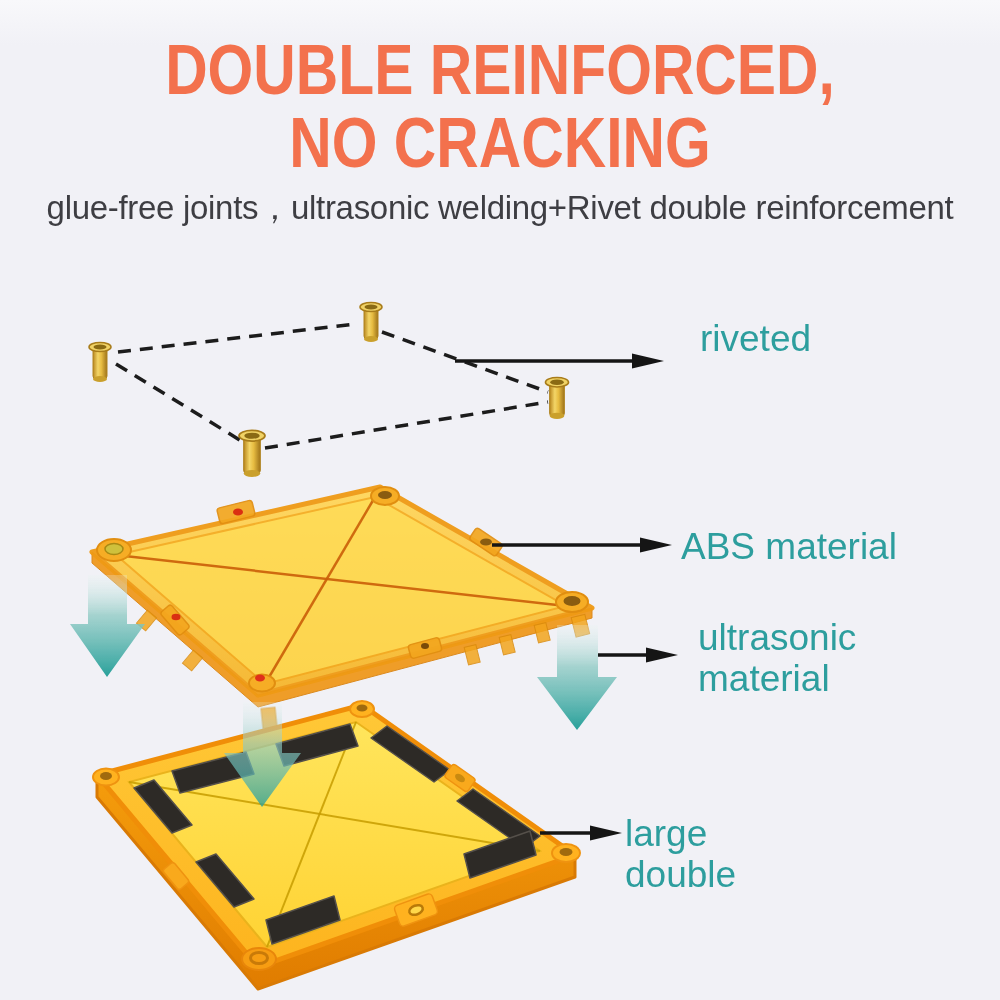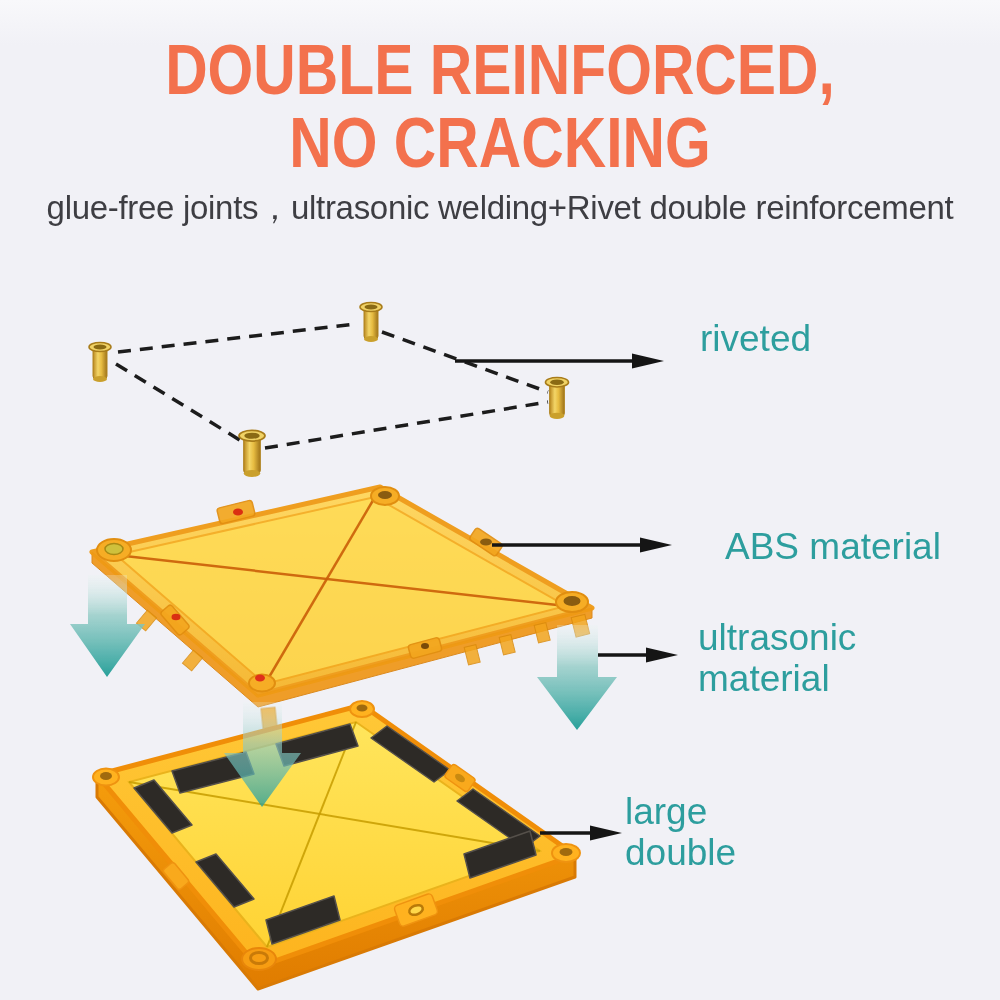--- a/index.html
+++ b/index.html
@@ -8,23 +8,23 @@
          background:linear-gradient(#f8f8fb 0,#f1f1f6 45px);}
   .headline{position:absolute;top:34px;left:0;width:1000px;margin:0;text-align:center;
             color:#f3714d;font-weight:bold;font-size:70px;line-height:73px;
             transform:scaleX(.84);transform-origin:50% 0;}
   .headline span{display:block;}
   .subtitle{position:absolute;top:186px;left:0;width:1000px;margin:0;text-align:center;
             font-size:33px;letter-spacing:-.3px;color:#3e3e43;}
   .diagram{position:absolute;left:0;top:280px;}
   .callout{position:absolute;color:#2d9e9e;font-size:37px;line-height:41px;white-space:nowrap;}
   #c-riveted{left:668px;top:318px;margin-left:32px;}
-  #c-abs{left:681px;top:526px;margin-left:44px;}
+  #c-abs{left:681px;top:526px;}
   #c-ultrasonic{left:698px;top:617px;}
-  #c-magnet{left:625px;top:791px;}
+  #c-magnet{left:625px;top:813px;}
 </style>
 </head>
 <body>
 
 <div class="stage">
 
   <h1 class="headline">
     <span>DOUBLE REINFORCED,</span>
     <span>NO CRACKING</span>
   </h1>

